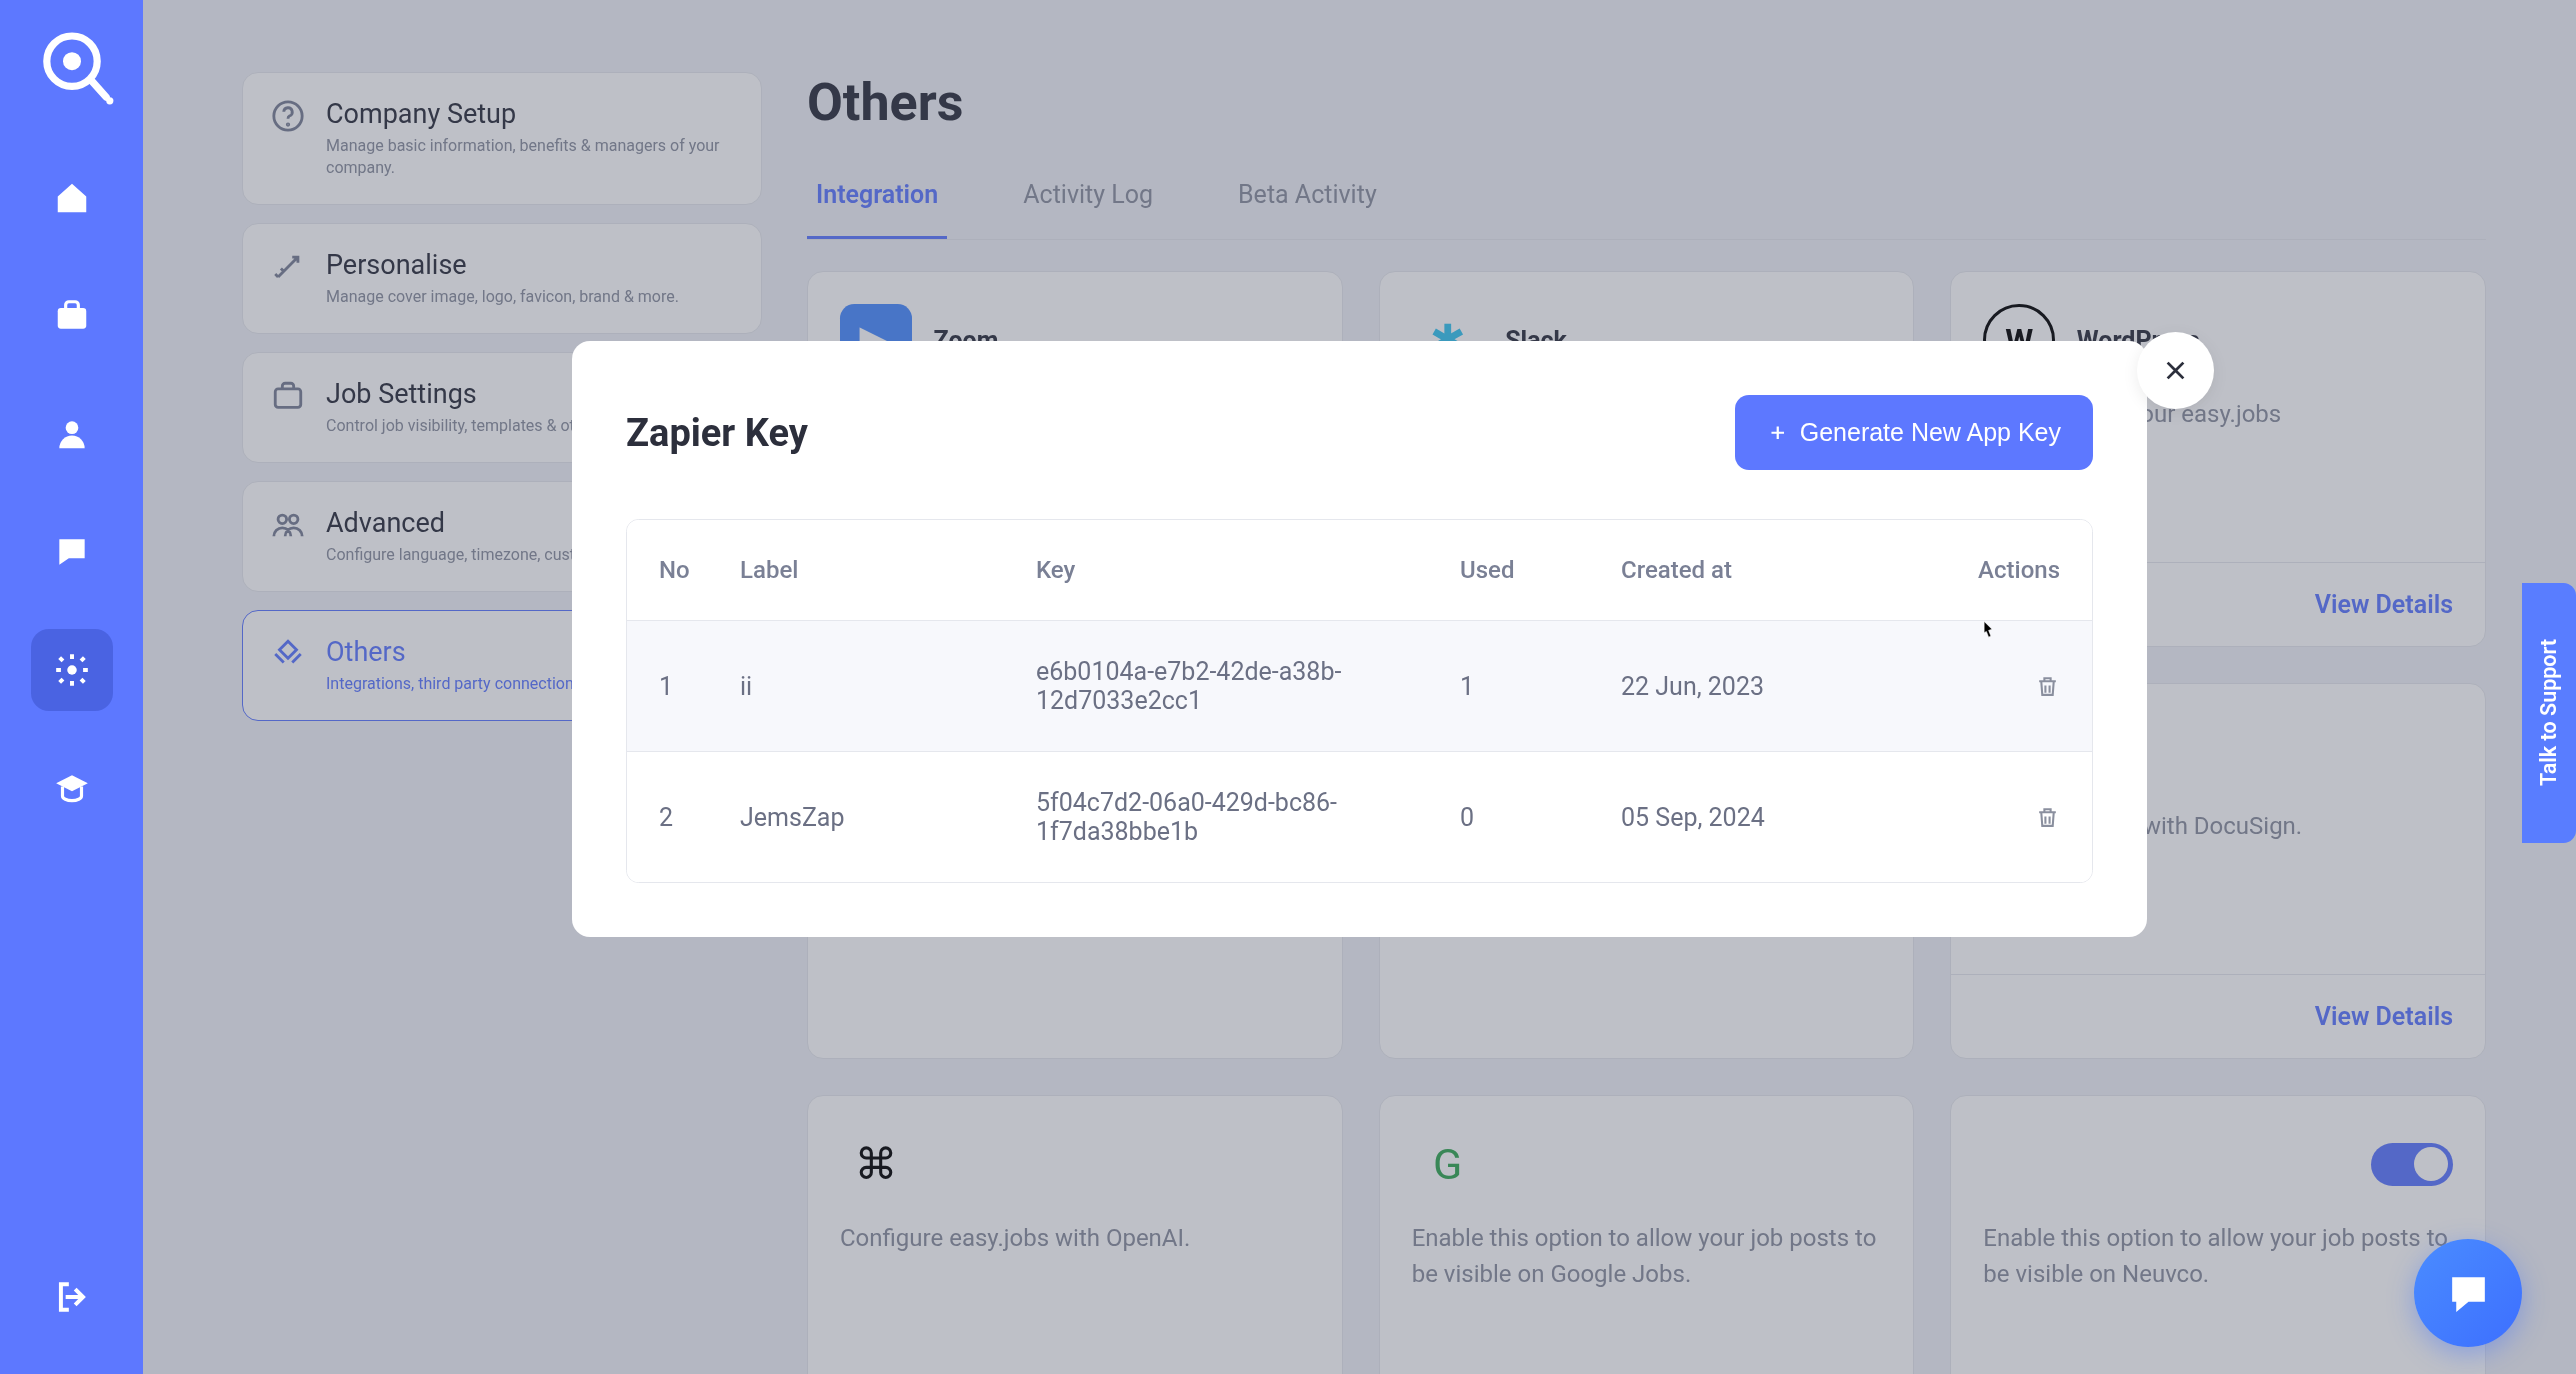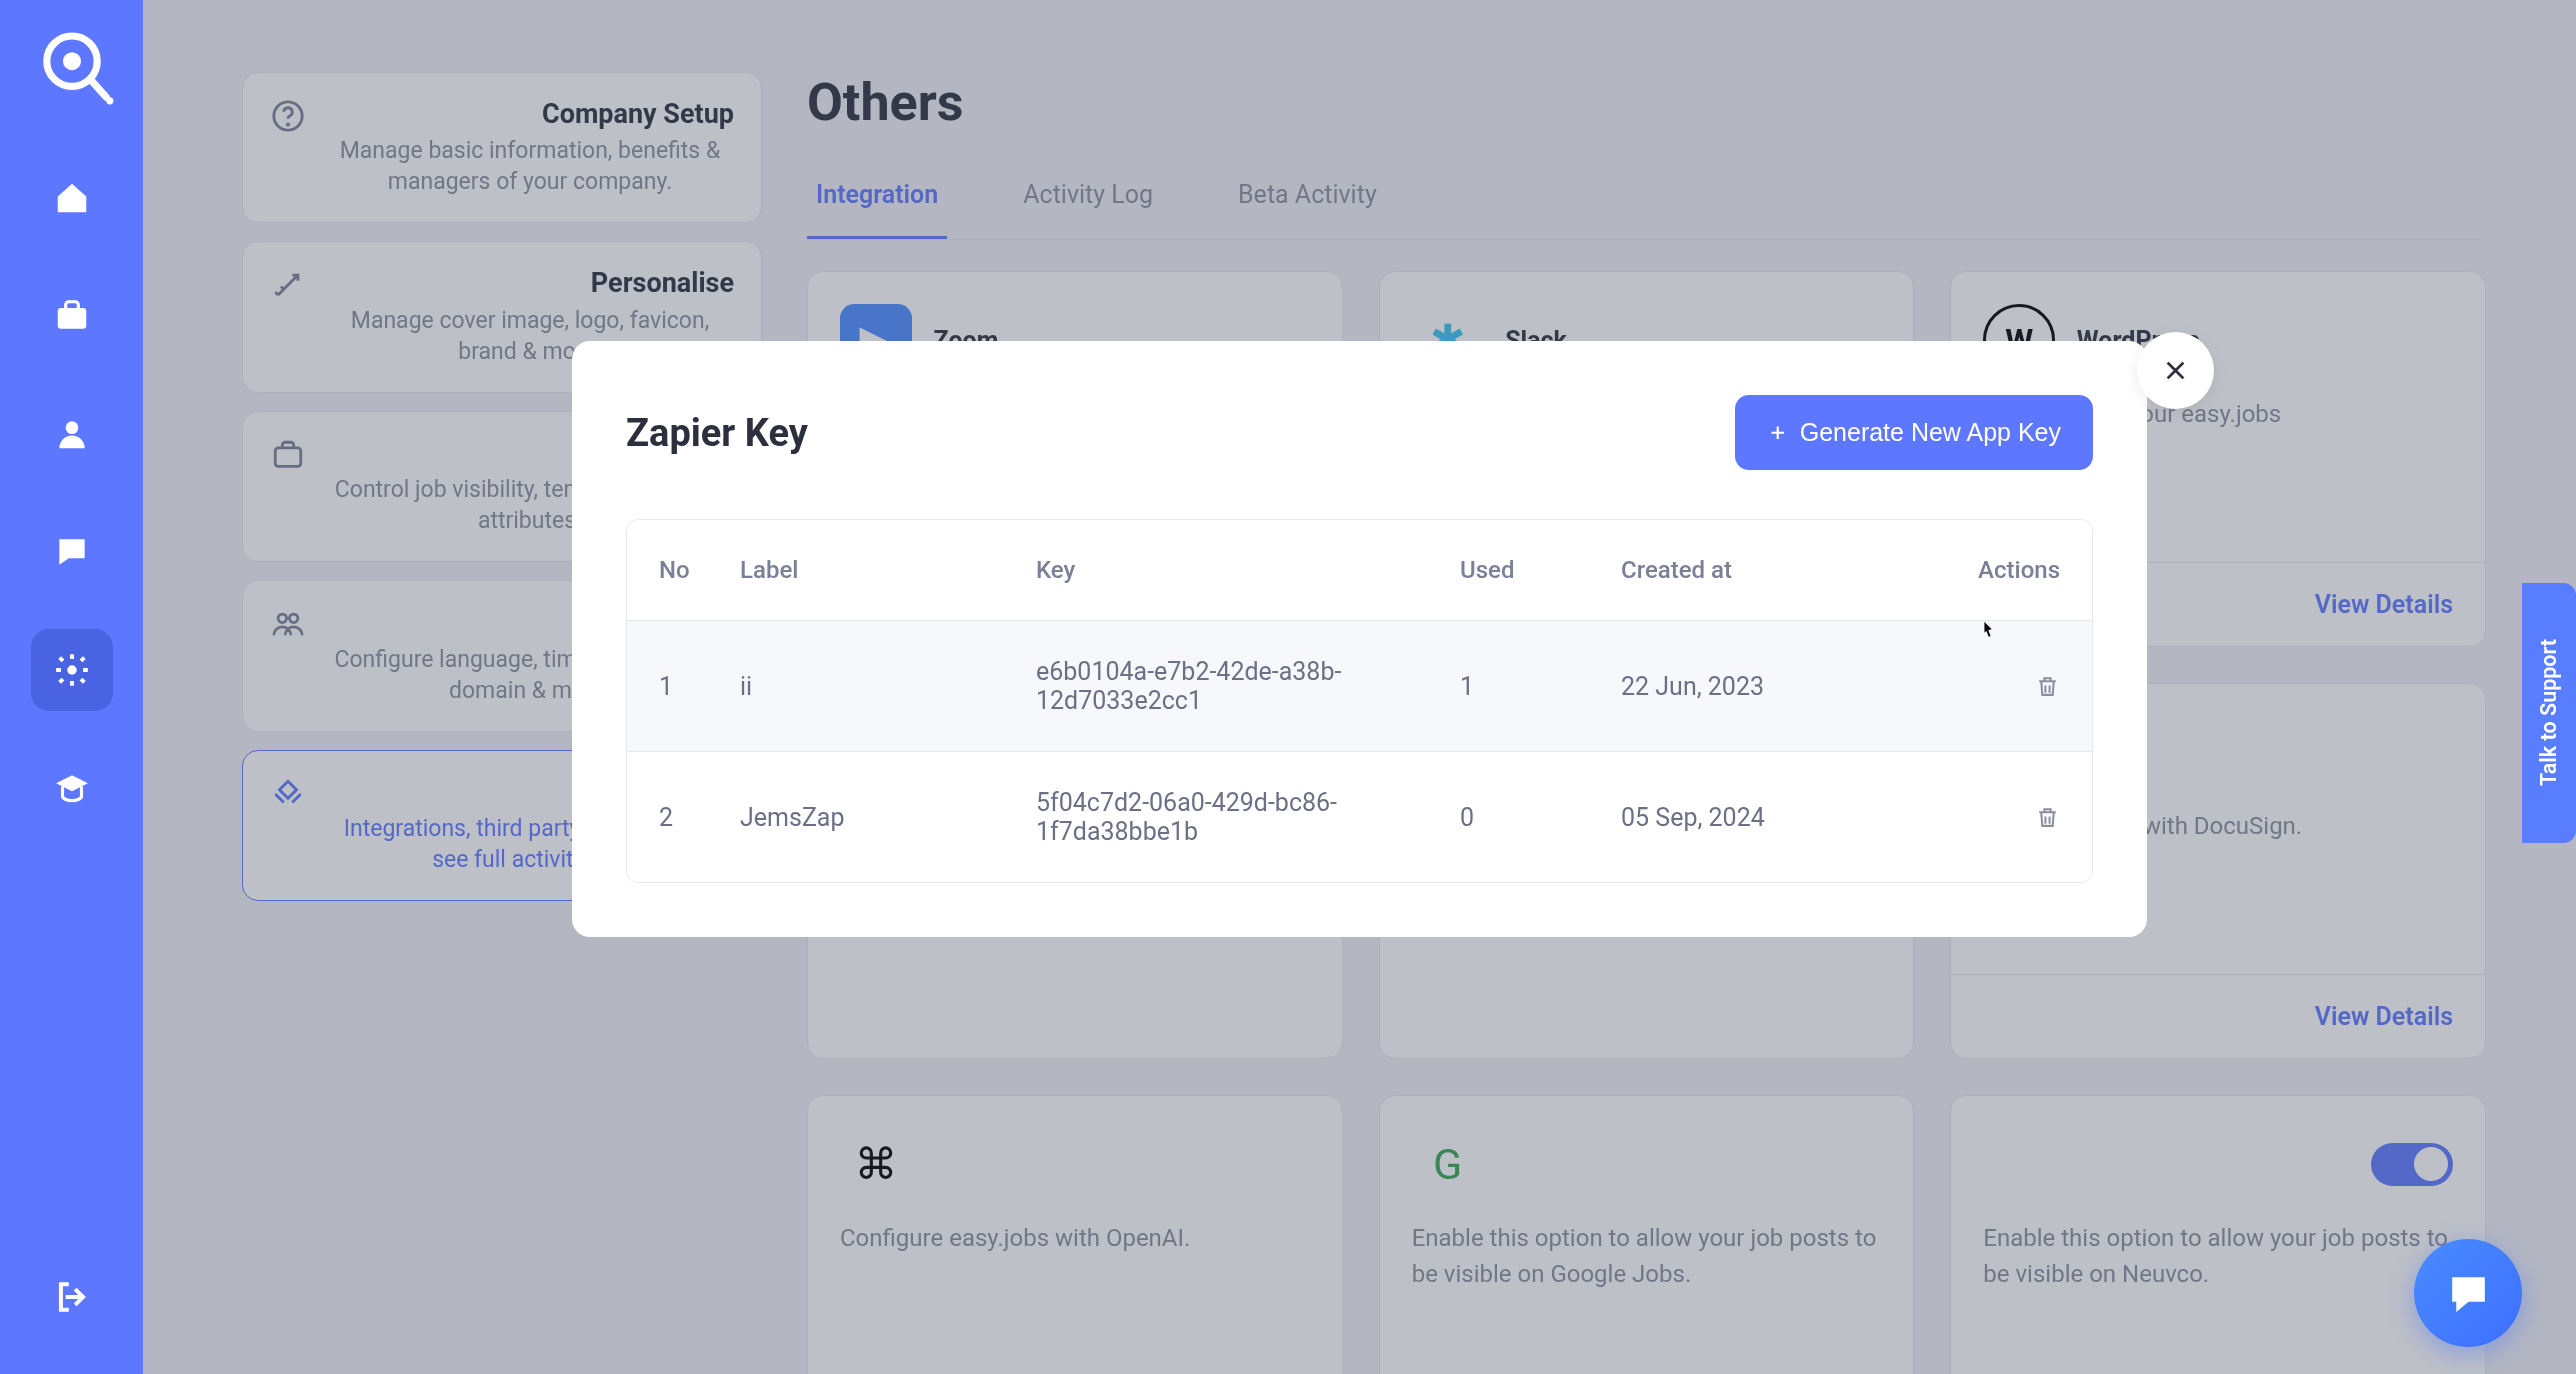--- a/index.html
+++ b/index.html
@@ -77,22 +77,22 @@
     .settings-card.active {
       border-color: #5d78ff;
     }
     .settings-card .s-icon {
       width: 36px; height: 36px;
       flex-shrink: 0;
       display: flex; align-items: center; justify-content: center;
     }
     .settings-card .s-icon svg { width: 34px; height: 34px; fill: none; stroke: #7a8095; stroke-width: 2; }
     .settings-card.active .s-icon svg { stroke: #5d78ff; }
-    .settings-card .s-txt h3 { font-size: 27px; font-weight: 700; color: #2c2f3c; margin-bottom: 5.4px; text-align: right; }
-    .settings-card .s-txt p { font-size: 23px; color: #8a8f9e; line-height: 1.35; text-align: center; }
+    .settings-card .s-txt h3 { font-size: 27px; font-weight: 400; color: #2c2f3c; margin-bottom: 5.4px; }
+    .settings-card .s-txt p { font-size: 16px; color: #8a8f9e; line-height: 1.35; }
     .settings-card.active .s-txt h3 { color: #5d78ff; }
     .settings-card.active .s-txt p { color: #5d78ff; }
 
     
     .main-panel { flex: 1; padding-top: 45px; }
     .page-title { font-size: 52px; font-weight: 700; color: #2c2f3c; margin-bottom: 20px; }
     .tabs { display: flex; gap: 67px; border-bottom: 0.9px solid #e5e7ed; margin-bottom: 31px; }
     .tab { padding: 27px 9px; font-size: 25px; color: #8a8f9e; cursor: pointer; border-bottom: 3.6px solid transparent; }
     .tab.active { color: #5d78ff; border-bottom-color: #5d78ff; font-weight: 600; }
 

